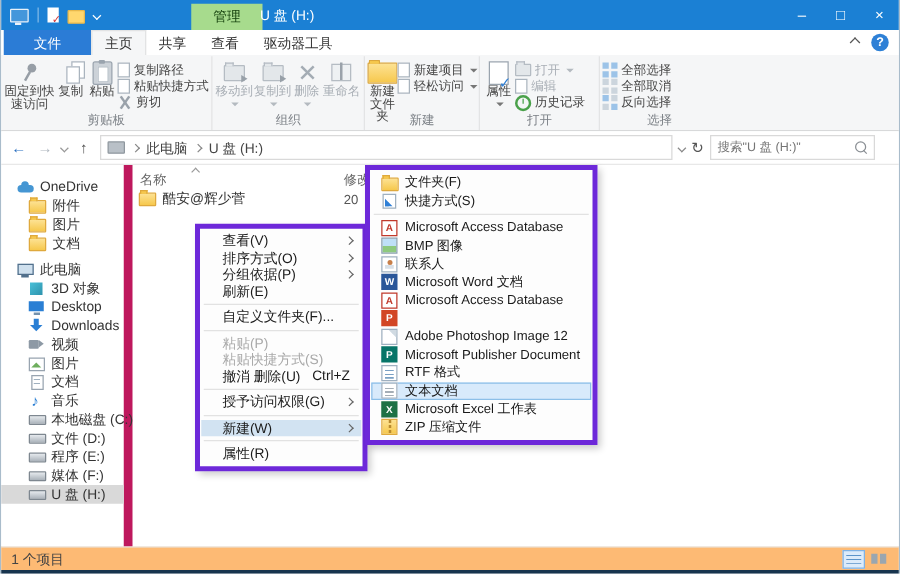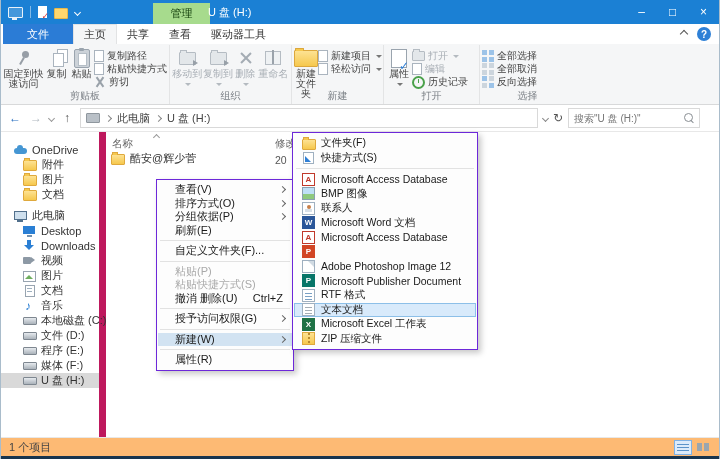--- a/index.html
+++ b/index.html
@@ -139,21 +139,21 @@
              padding:0 8px;background:#fdba74;box-sizing:border-box}
   .viewbtns{display:flex;gap:3px;align-items:center}
   .vb1{width:16px;height:13px;border:1px solid #7fb2e5;background:#dcebfa;position:relative}
   .vb1::before{content:"";position:absolute;left:2px;right:2px;top:3px;height:7px;
                background:repeating-linear-gradient(#5b93c9 0 1px,transparent 1px 3px)}
   .vb2{width:16px;height:13px;position:relative}
   .vb2::before{content:"";position:absolute;left:2px;top:2px;width:5px;height:8px;background:#9aa6b0;box-shadow:7px 0 0 #9aa6b0}
   .bottom-edge{height:3px;background:#17344e}
 
   
-  .menu{position:absolute;background:#fdfdfd;border:1px solid #6d28d9;box-shadow:3px 3px 6px rgba(0,0,0,.22);
+  .menu{position:absolute;background:#fdfdfd;border:4px solid #6d28d9;box-shadow:3px 3px 6px rgba(0,0,0,.22);
         z-index:20;padding:3px 1px;box-sizing:border-box}
   .ctx{left:155px;top:179px;width:138px}
   .mi{height:13.5px;display:flex;align-items:center;padding:0 8px 0 17px;position:relative;color:#1a1a1a}
   .mi .chev{position:absolute;right:7px;border-color:#666}
   .mi.dis{color:#a9a9a9}
   .mi.hl{background:#d2e3f2}
   .mi .sc{position:absolute;right:9px}
   .msep{height:1px;background:#e2e2e2;margin:3px 2px}
   .sub{left:291px;top:132px;width:186px}
   .mi2{height:14.5px;display:flex;align-items:center;gap:6px;padding:0 6px 0 8px;font-size:10.5px;color:#1a1a1a}
@@ -401,20 +401,24 @@
       <div class="sitem child">
           <span class="fold-y"></span>
           <span>文档</span>
         </div>
       <div class="sgap"></div>
       <div class="sitem">
           <span class="si si-pc"></span>
           <span>此电脑</span>
         </div>
       <div class="sitem child">
+          <span class="si si-3d"></span>
+          <span>3D 对象</span>
+        </div>
+      <div class="sitem child">
           <span class="si si-desktop"></span>
           <span>Desktop</span>
         </div>
       <div class="sitem child">
           <span class="si si-down"></span>
           <span>Downloads</span>
         </div>
       <div class="sitem child">
           <span class="si si-video"></span>
           <span>视频</span>

